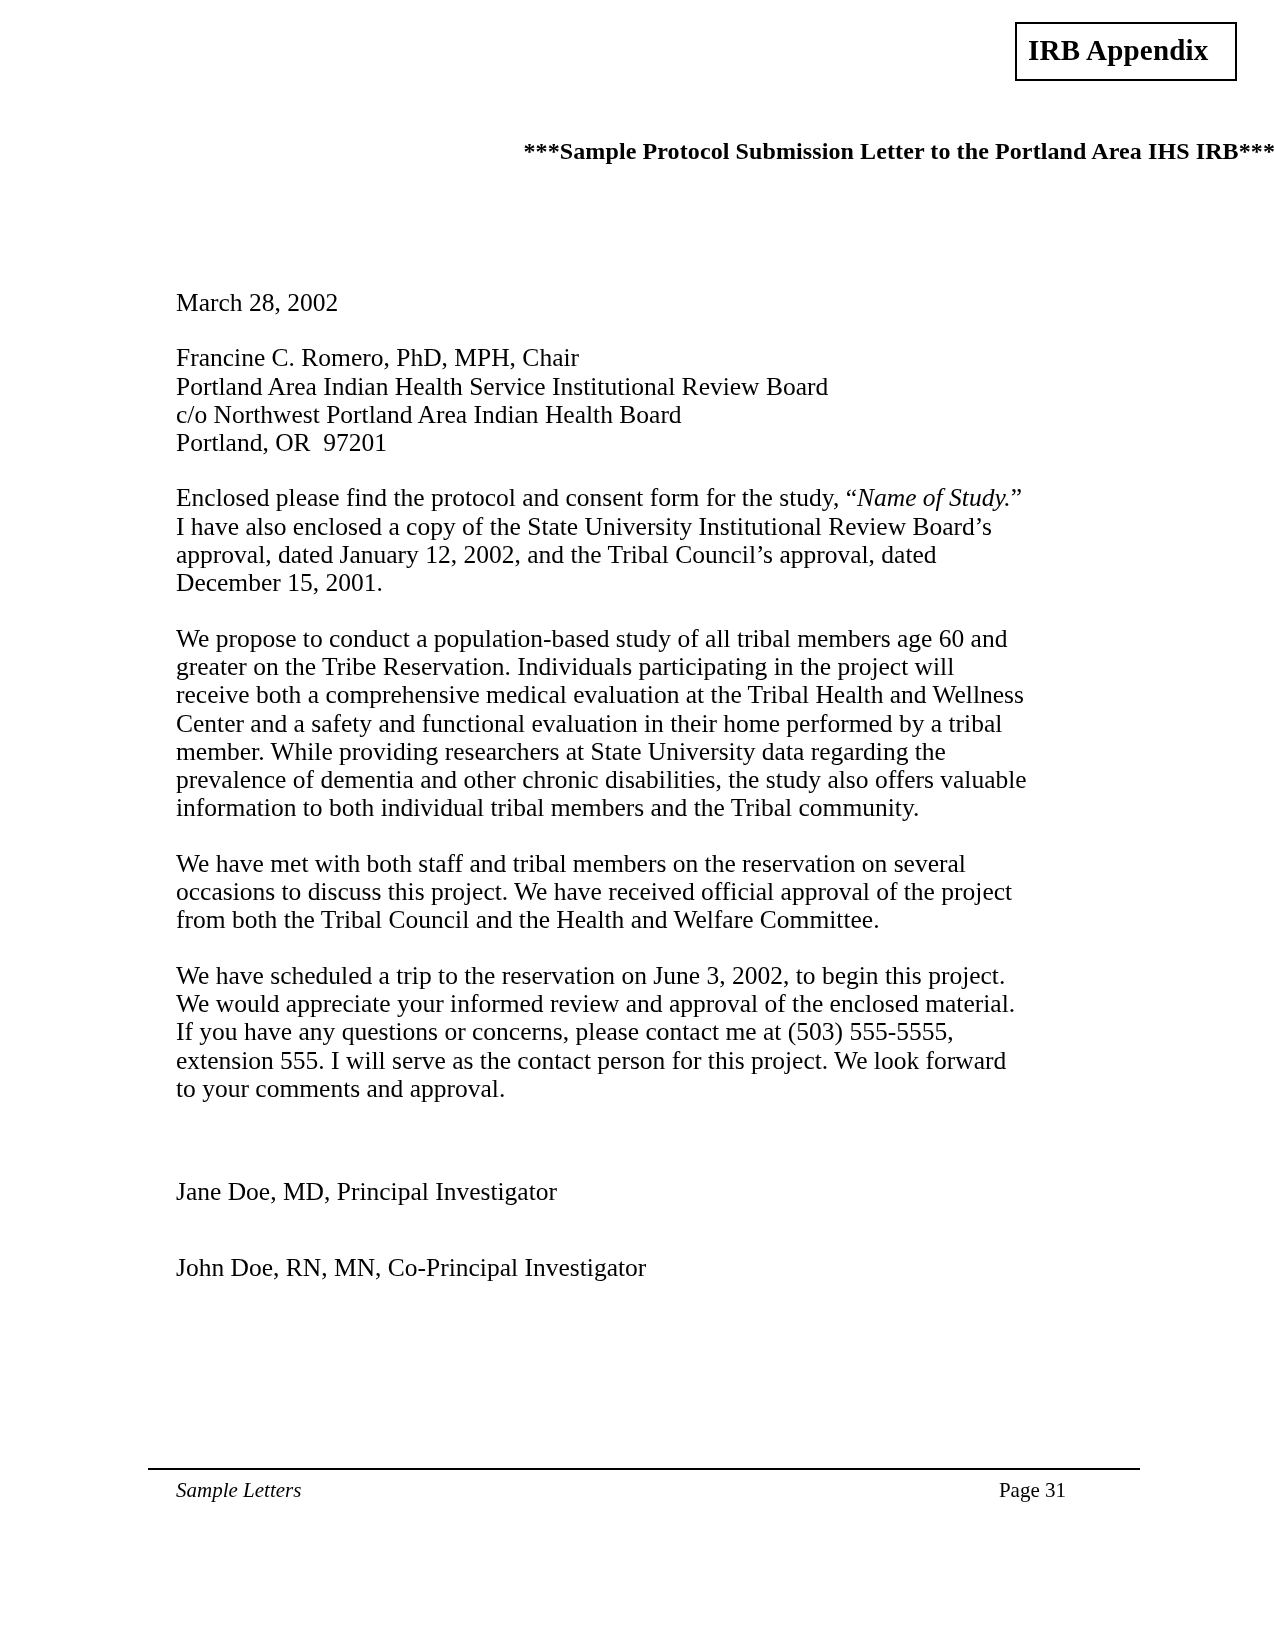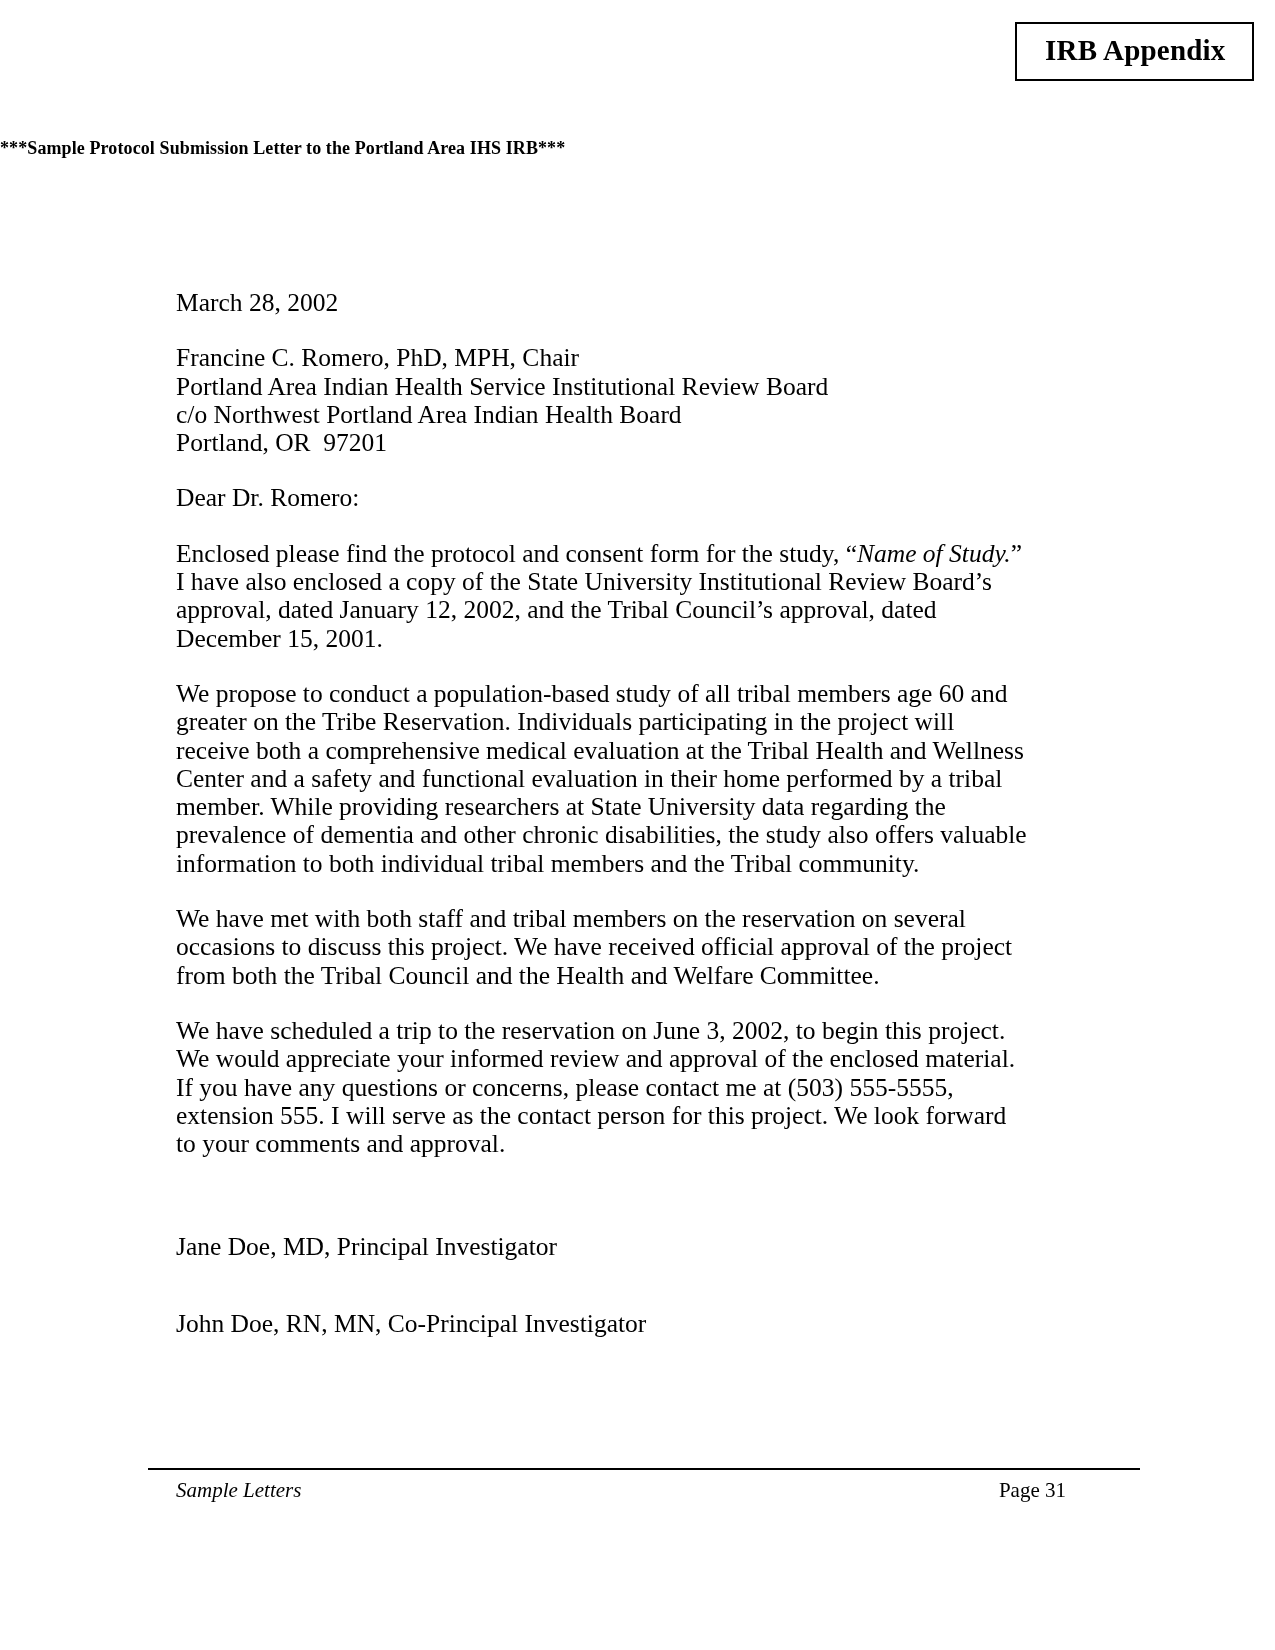--- a/index.html
+++ b/index.html
@@ -24,37 +24,37 @@
   .appendix-tag-wrap {
     position: absolute;
     top: 22px;
     right: 0px;
     width: 260px;
     display: flex;
     justify-content: flex-start;
   }
   .appendix-tag {
     border: 2px solid #000000;
-    padding: 12px 26px 14px 28px;
+    padding: 12px 26px 14px 11px;
     font-weight: bold;
     font-size: 29px;
     line-height: 1;
     letter-spacing: 0.2px;
     white-space: nowrap;
   }
 
   
   .doc-title {
     position: absolute;
     top: 138px;
     left: 0;
     width: 1275px;
-    text-align: left;
+    text-align: right;
     font-weight: bold;
-    font-size: 18px;
+    font-size: 24px;
     letter-spacing: 0.1px;
   }
 
   
   .letter {
     position: absolute;
     top: 245px;
     left: 176px;
     width: 855px;
     font-size: 25.5px;
@@ -117,23 +117,20 @@
       <span class="line">March 28, 2002</span>
     </div>
 
     <div class="blk">
       <span class="line">Francine C. Romero, PhD, MPH, Chair</span>
       <span class="line">Portland Area Indian Health Service Institutional Review Board</span>
       <span class="line">c/o Northwest Portland Area Indian Health Board</span>
       <span class="line">Portland, OR  97201</span>
     </div>
 
-    <div class="blk">
-      <span class="line">Dear Dr. Romero:</span>
-    </div>
 
     <p class="para"><span>Enclosed please find the protocol and consent form for the study, “</span><span class="italic">Name of Study.</span><span>”  I have also enclosed a copy of the State University Institutional Review Board’s approval, dated January 12, 2002, and the Tribal Council’s approval, dated December 15, 2001.</span></p>
 
     <p class="para">We propose to conduct a population-based study of all tribal members age 60 and greater on the Tribe Reservation.  Individuals participating in the project will receive both a comprehensive medical evaluation at the Tribal Health and Wellness Center and a safety and functional evaluation in their home performed by a tribal member.  While providing researchers at State University data regarding the prevalence of dementia and other chronic disabilities, the study also offers valuable information to both individual tribal members and the Tribal community.</p>
 
     <p class="para">We have met with both staff and tribal members on the reservation on several occasions to discuss this project.  We have received official approval of the project from both the Tribal Council and the Health and Welfare Committee.</p>
 
     <p class="para">We have scheduled a trip to the reservation on June 3, 2002, to begin this project.  We would appreciate your informed review and approval of the enclosed material.  If you have any questions or concerns, please contact me at (503) 555-5555, extension 555.  I will serve as the contact person for this project.  We look forward to your comments and approval.</p>
 
 

